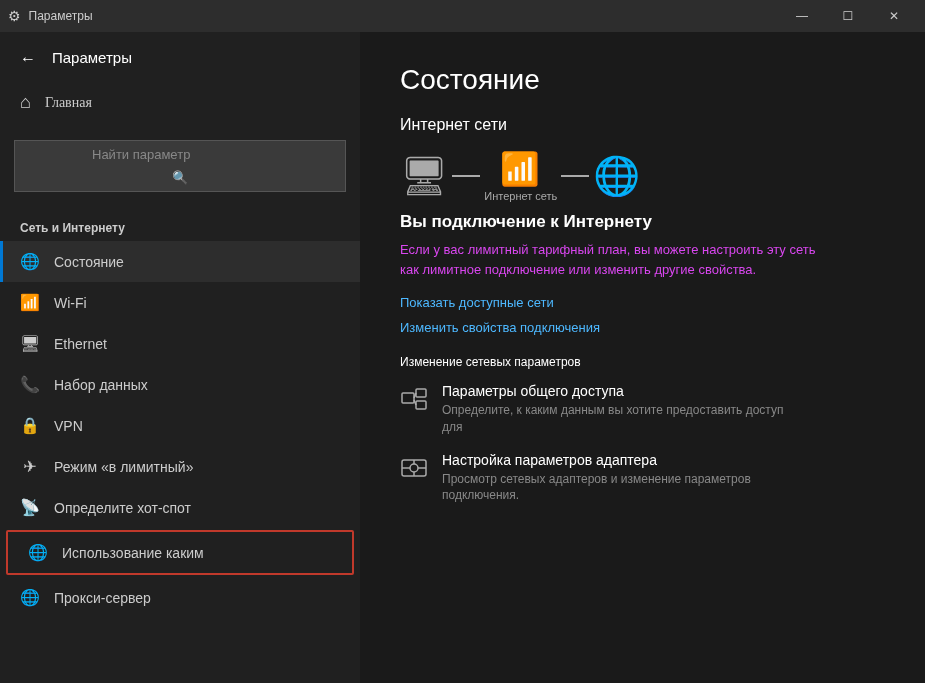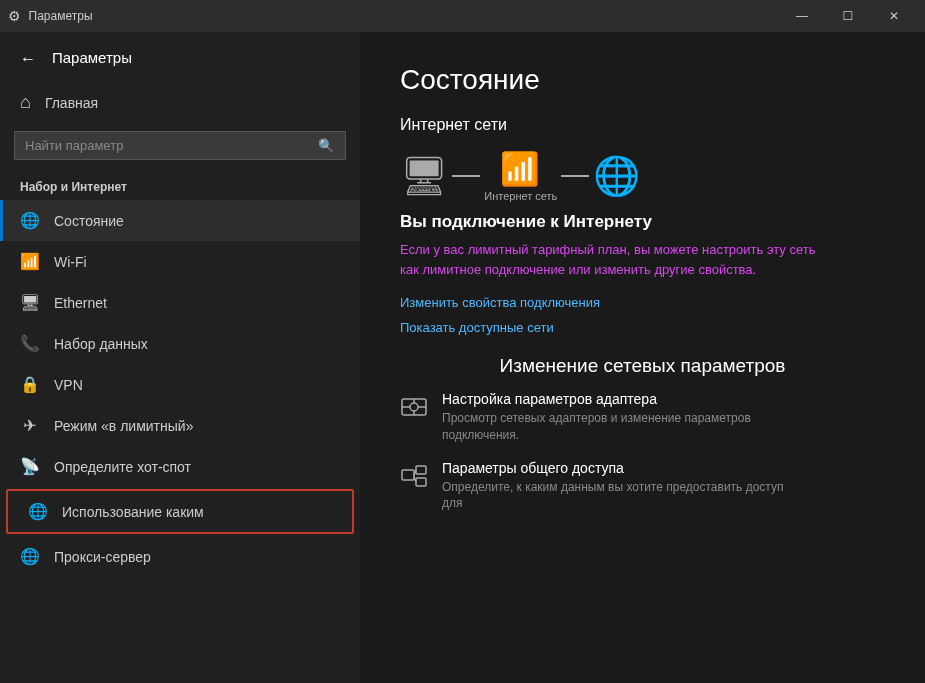--- a/index.html
+++ b/index.html
@@ -92,30 +92,31 @@
 
     .home-item {
       display: flex;
       align-items: center;
       padding: 10px 20px;
       gap: 14px;
       cursor: pointer;
       color: #cccccc;
     }
     .home-item-icon { font-size: 18px; }
-    .home-item-label { font-size: 14px; }
+    .home-item-label { font-size: 14px; font-family: Liberation Serif, serif; }
 
     .search-box {
-      margin: 8px 14px;
+      margin: 17px 14px;
       display: flex;
       align-items: center;
       background: #3a3a3a;
       border: 1px solid #555;
       padding: 6px 10px;
       gap: 8px;
+      flex-direction: column;
     }
     .search-input {
       background: transparent;
       border: none;
       outline: none;
       color: #cccccc;
       font-size: 13px;
       flex: 1;
     }
     .search-input::placeholder { color: #888; }
@@ -198,25 +199,24 @@
     .link {
       color: #4db8ff;
       font-size: 13px;
       cursor: pointer;
       display: block;
       margin-bottom: 10px;
       text-decoration: none;
     }
 
     .change-settings-title {
-      font-size: 19px;
+      font-size: 12px;
       font-weight: 400;
       color: #ffffff;
       margin: 20px 0 14px 0;
-      text-align: center;
     }
 
     .settings-item {
       display: flex;
       align-items: flex-start;
       gap: 14px;
       margin-bottom: 16px;
       cursor: pointer;
     }
     .settings-item-icon {
@@ -282,21 +282,21 @@
     <div class="home-item">
       <span class="home-item-icon">⌂</span>
       <span class="home-item-label">Главная</span>
     </div>
 
     <div class="search-box">
       <input class="search-input" type="text" placeholder="Найти параметр" style="">
       <span class="search-icon">🔍</span>
     </div>
 
-    <div class="section-label">Набор и Интернет</div>
+    <div class="section-label">Сеть и Интернету</div>
 
     <div class="nav-item active">
       <span class="nav-item-icon">🌐</span>
       <span class="nav-item-label">Состояние</span>
     </div>
     <div class="nav-item">
       <span class="nav-item-icon">📶</span>
       <span class="nav-item-label">Wi-Fi</span>
     </div>
     <div class="nav-item">
@@ -352,53 +352,53 @@
 
         <span style="font-size:38px; color:#aaaaaa;">🌐</span>
       </div>
     </div>
 
     <div style="margin-top: 10px;">
       <p class="connected-title">Вы подключение к Интернету</p>
       <p class="connected-desc">Если у вас лимитный тарифный план, вы можете настроить эту сеть как лимитное подключение или изменить другие свойства.</p>
     </div>
 
+    <a class="link">Показать доступные сети</a>
     <a class="link">Изменить свойства подключения</a>
-    <a class="link">Показать доступные сети</a>
 
     <h2 class="change-settings-title">Изменение сетевых параметров</h2>
+
+    <div class="settings-item">
+      <span class="settings-item-icon">
+        <svg width="28" height="28" viewBox="0 0 28 28" fill="none">
+          <rect x="2" y="8" width="12" height="10" rx="1" stroke="#aaa" stroke-width="1.5" fill="none"></rect>
+          <rect x="16" y="4" width="10" height="8" rx="1" stroke="#aaa" stroke-width="1.5" fill="none"></rect>
+          <rect x="16" y="16" width="10" height="8" rx="1" stroke="#aaa" stroke-width="1.5" fill="none"></rect>
+          <line x1="14" y1="13" x2="16" y2="8" stroke="#aaa" stroke-width="1.5"></line>
+          <line x1="14" y1="15" x2="16" y2="20" stroke="#aaa" stroke-width="1.5"></line>
+        </svg>
+      </span>
+      <div class="settings-item-text">
+        <div class="settings-item-title">Параметры общего доступа</div>
+        <div class="settings-item-desc">Определите, к каким данным вы хотите предоставить доступ для</div>
+      </div>
+    </div>
 
     <div class="settings-item">
       <span class="settings-item-icon" style="font-size:28px; color:#aaaaaa;">
         <svg width="28" height="28" viewBox="0 0 28 28" fill="none">
           <rect x="2" y="6" width="24" height="16" rx="2" stroke="#aaa" stroke-width="1.5" fill="none"></rect>
           <circle cx="14" cy="14" r="4" stroke="#aaa" stroke-width="1.5" fill="none"></circle>
           <line x1="14" y1="6" x2="14" y2="10" stroke="#aaa" stroke-width="1.5"></line>
           <line x1="14" y1="18" x2="14" y2="22" stroke="#aaa" stroke-width="1.5"></line>
           <line x1="2" y1="14" x2="10" y2="14" stroke="#aaa" stroke-width="1.5"></line>
           <line x1="18" y1="14" x2="26" y2="14" stroke="#aaa" stroke-width="1.5"></line>
         </svg>
       </span>
       <div class="settings-item-text">
         <div class="settings-item-title">Настройка параметров адаптера</div>
         <div class="settings-item-desc">Просмотр сетевых адаптеров и изменение параметров подключения.</div>
       </div>
     </div>
 
-    <div class="settings-item">
-      <span class="settings-item-icon">
-        <svg width="28" height="28" viewBox="0 0 28 28" fill="none">
-          <rect x="2" y="8" width="12" height="10" rx="1" stroke="#aaa" stroke-width="1.5" fill="none"></rect>
-          <rect x="16" y="4" width="10" height="8" rx="1" stroke="#aaa" stroke-width="1.5" fill="none"></rect>
-          <rect x="16" y="16" width="10" height="8" rx="1" stroke="#aaa" stroke-width="1.5" fill="none"></rect>
-          <line x1="14" y1="13" x2="16" y2="8" stroke="#aaa" stroke-width="1.5"></line>
-          <line x1="14" y1="15" x2="16" y2="20" stroke="#aaa" stroke-width="1.5"></line>
-        </svg>
-      </span>
-      <div class="settings-item-text">
-        <div class="settings-item-title">Параметры общего доступа</div>
-        <div class="settings-item-desc">Определите, к каким данным вы хотите предоставить доступ для</div>
-      </div>
-    </div>
-
   </div>
 
 </div>
 
 </body></html>

